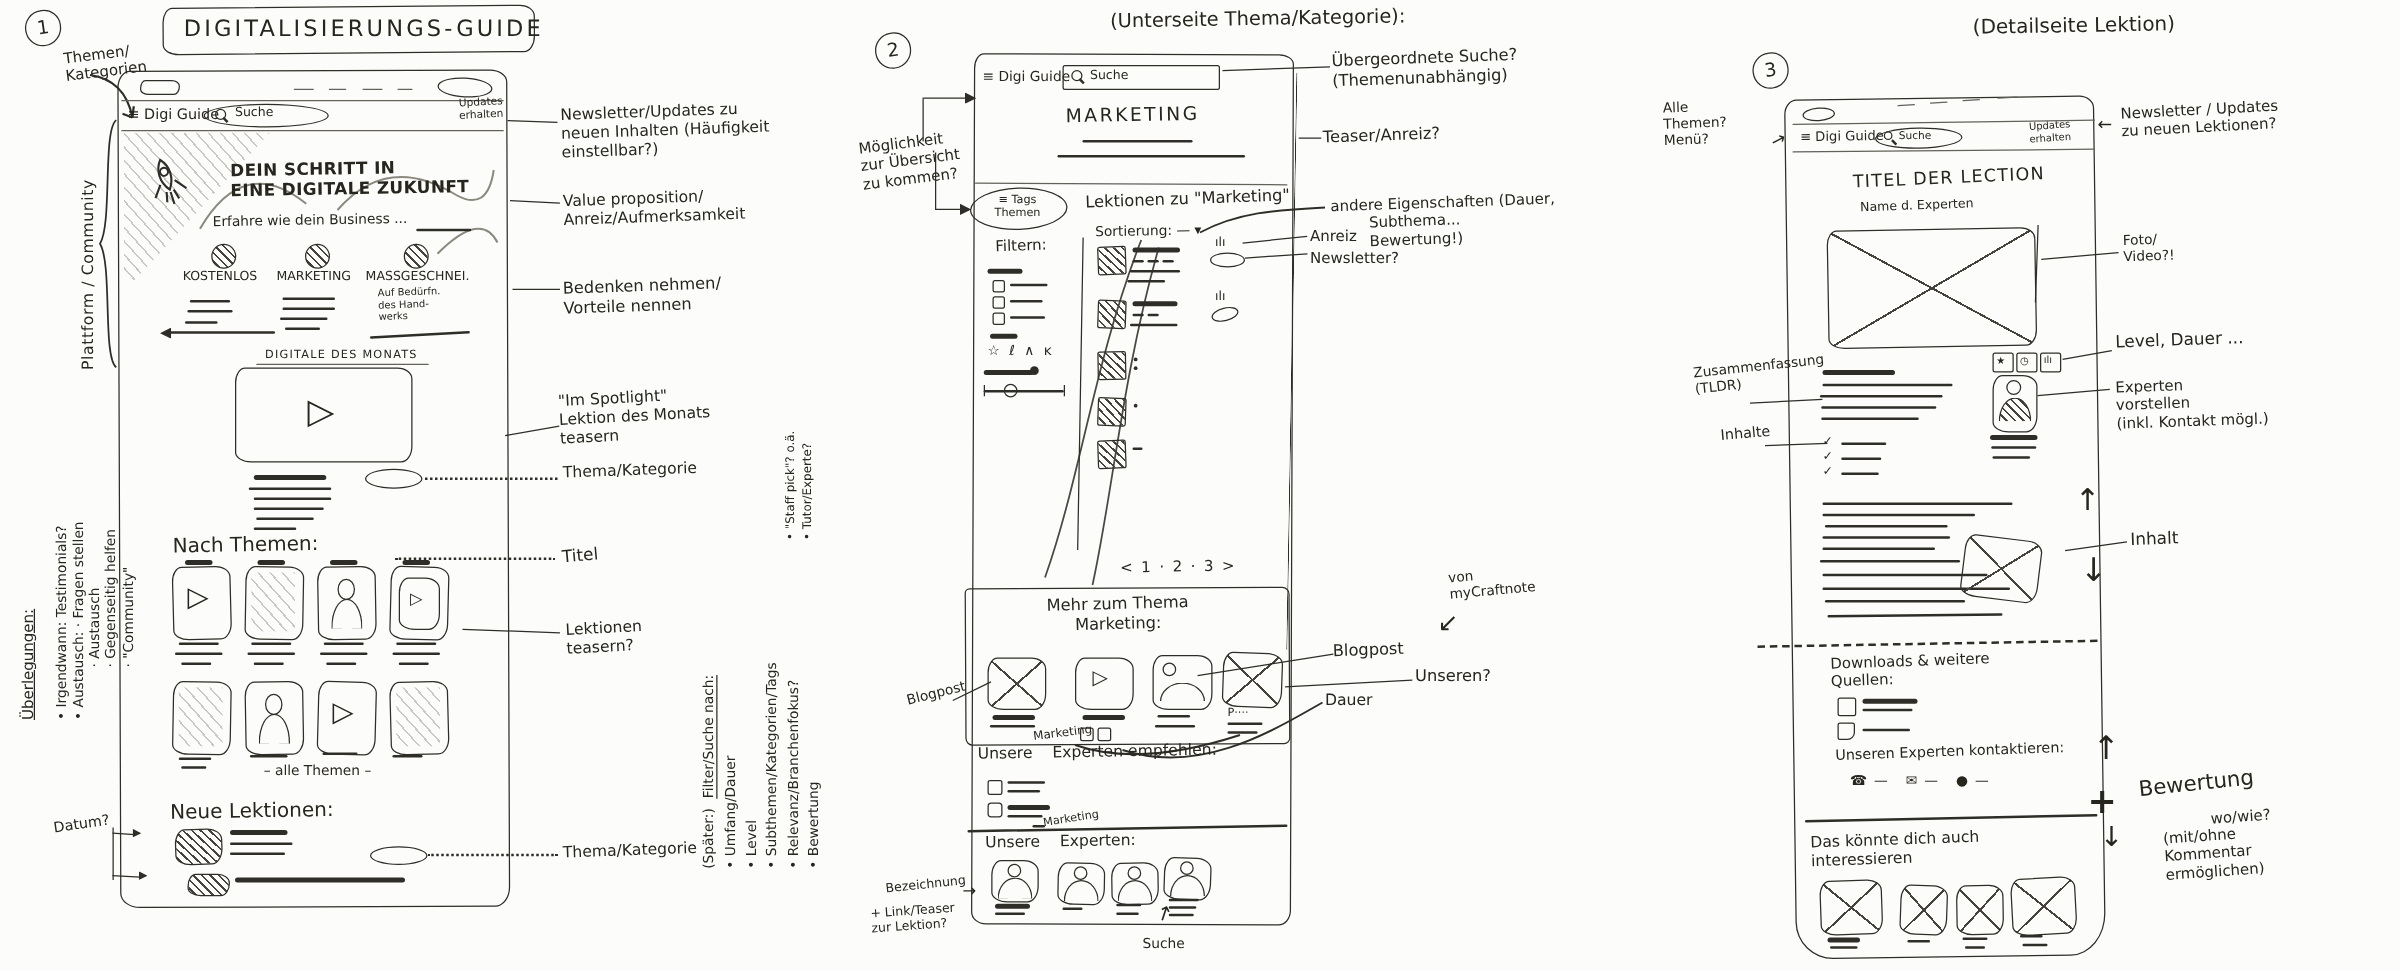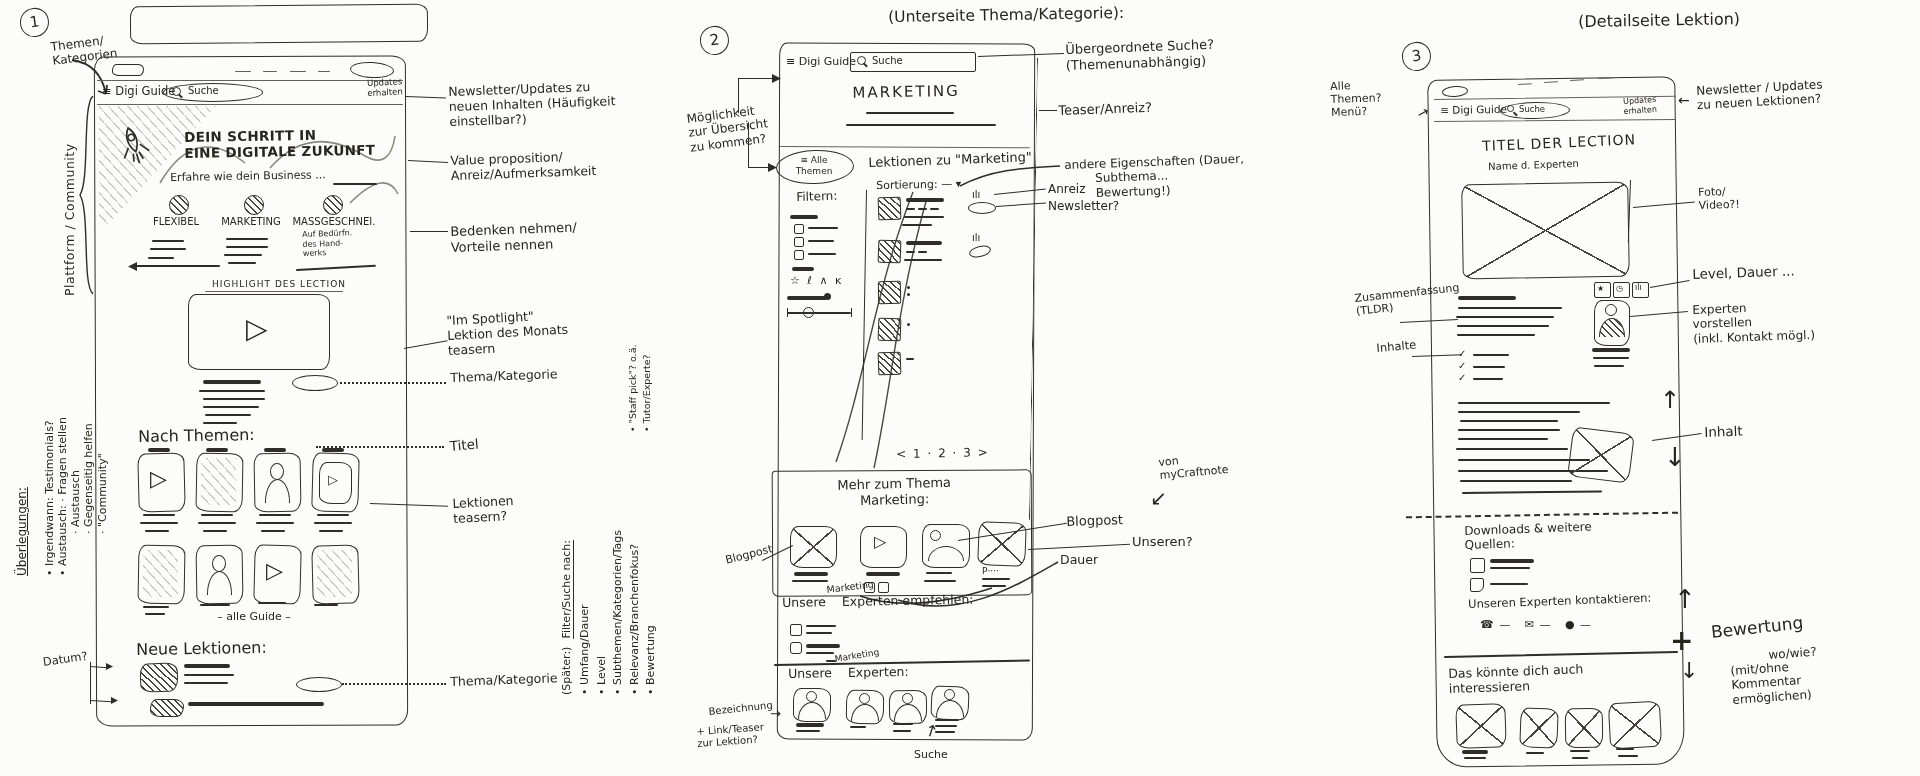--- a/index.html
+++ b/index.html
@@ -36,20 +36,21 @@
   svg.sk{position:absolute;overflow:visible;}
 </style>
 </head>
 <body>
 
 <div id="canvas">
 
   <div class="panel" style="left:0;width:660px">
     <div class="num" style="left:20px;top:8px">1</div>
     <div class="bx" style="left:130px;top:5px;width:296px;height:36px;transform:rotate(-.5deg)"></div>
+    <div class="t" style="left:147px;top:13px;font-size:18px;letter-spacing:2.5px">DIGITALISIERUNGS-GUIDE</div>
     <div class="t" style="left:50px;top:40px;font-size:12px;transform:rotate(-7deg)">Themen/
 Kategorien</div>
     <svg class="sk" style="left:66px;top:56px" width="52" height="46" viewBox="0 0 52 46">
         <path d="M6,4 Q34,8 40,38 M40,38 l-8,-3 M40,38 l1,-9" fill="none" stroke="#2e2d27" stroke-width="1.8"></path>
       </svg>
     <svg class="sk" style="left:78px;top:92px" width="18" height="206" viewBox="0 0 18 100" preserveAspectRatio="none">
         <path d="M15,2 C4,6 12,42 2,50 C12,58 4,94 15,98" fill="none" stroke="#2e2d27" stroke-width="1.4" vector-effect="non-scaling-stroke"></path>
       </svg>
     <div class="t" style="left:62px;top:296px;width:200px;transform:rotate(-90deg);font-size:12.5px;letter-spacing:.5px">Plattform / Community</div>
     <div class="t" style="left:2px;top:576px;width:306px;transform:rotate(-90deg);font-size:11px">
@@ -86,38 +87,38 @@
         <circle cx="18" cy="13" r="3.2" fill="none" stroke="#2e2d27" stroke-width="1.6"></circle>
       </svg>
     <div class="t" style="left:184px;top:129px;font-size:13.5px;font-weight:bold;letter-spacing:.3px;transform:rotate(-1deg)">DEIN SCHRITT IN
 EINE DIGITALE ZUKUNFT</div>
     <div class="t" style="left:170px;top:171px;font-size:11px;transform:rotate(-1deg)">Erfahre wie dein Business ...</div>
     <div class="ln" style="left:333px;top:183px;width:44px"></div>
 
     <div class="ov hx" style="left:169px;top:195px;width:18px;height:18px"></div>
     <div class="ov hx" style="left:244px;top:195px;width:18px;height:18px"></div>
     <div class="ov hx" style="left:323px;top:195px;width:18px;height:18px"></div>
-    <div class="t ctr" style="left:136px;top:216px;width:80px;font-size:10px">FLEXIBEL</div>
+    <div class="t ctr" style="left:136px;top:216px;width:80px;font-size:10px">KOSTENLOS</div>
     <div class="t ctr" style="left:212px;top:216px;width:78px;font-size:10px">MARKETING</div>
     <div class="t ctr" style="left:290px;top:216px;width:88px;font-size:10px">MASSGESCHNEI.</div>
     <div class="ln" style="left:152px;top:240px;width:32px"></div>
     <div class="ln" style="left:150px;top:248px;width:36px"></div>
     <div class="ln" style="left:148px;top:257px;width:26px"></div>
     <div class="ln" style="left:226px;top:238px;width:42px"></div>
     <div class="ln" style="left:226px;top:246px;width:42px"></div>
     <div class="ln" style="left:224px;top:254px;width:38px"></div>
     <div class="ln" style="left:228px;top:262px;width:28px"></div>
     <div class="t" style="left:302px;top:230px;font-size:8px;transform:rotate(-2deg)">Auf Bedürfn.
 des Hand-
 werks</div>
     <div class="ln" style="left:296px;top:269px;width:80px;transform:rotate(-3deg)"></div>
     <div class="ah ahl" style="left:128px;top:262px"></div>
     <div class="ln" style="left:136px;top:265px;width:84px"></div>
 
-    <div class="t" style="left:212px;top:279px;font-size:9px;letter-spacing:1px">HIGHLIGHT DES LECTION</div>
+    <div class="t" style="left:212px;top:279px;font-size:9px;letter-spacing:1px">DIGITALE DES MONATS</div>
     <div class="ln thin" style="left:205px;top:291px;width:138px"></div>
     <div class="bx" style="left:188px;top:294px;width:140px;height:74px"></div>
     <div class="t" style="left:246px;top:312px;font-size:28px">▷</div>
     <div class="ln b" style="left:203px;top:380px;width:58px"></div>
     <div class="ln" style="left:199px;top:390px;width:66px"></div>
     <div class="ov" style="left:292px;top:375px;width:44px;height:14px"></div>
     <div class="dt" style="left:340px;top:382px;width:106px"></div>
     <div class="ln" style="left:203px;top:398px;width:62px"></div>
     <div class="ln" style="left:203px;top:406px;width:56px"></div>
     <div class="ln" style="left:205px;top:414px;width:46px"></div>
@@ -157,21 +158,21 @@
     <span class="person" style="left:202px;top:552px;width:33px;height:44px"></span>
     <div class="bx" style="left:254px;top:545px;width:45px;height:57px;transform:rotate(1.5deg)"></div>
     <div class="t" style="left:266px;top:558px;font-size:22px">▷</div>
     <div class="bx" style="left:312px;top:545px;width:45px;height:57px;transform:rotate(-1.5deg)"></div>
     <div class="hxl" style="left:317px;top:550px;width:35px;height:47px"></div>
     <div class="ln" style="left:143px;top:606px;width:26px"></div>
     <div class="ln" style="left:145px;top:613px;width:20px"></div>
     <div class="ln" style="left:200px;top:604px;width:30px"></div>
     <div class="ln" style="left:258px;top:602px;width:28px"></div>
     <div class="ln" style="left:314px;top:604px;width:24px"></div>
-    <div class="t ctr" style="left:196px;top:610px;width:116px;font-size:11px">– alle Guide –</div>
+    <div class="t ctr" style="left:196px;top:610px;width:116px;font-size:11px">– alle Themen –</div>
 
     <div class="t" style="left:136px;top:640px;font-size:16px;transform:rotate(-1deg)">Neue Lektionen:</div>
     <div class="bx hx" style="left:140px;top:663px;width:36px;height:27px;transform:rotate(-2deg)"></div>
     <div class="ln b" style="left:184px;top:664px;width:46px"></div>
     <div class="ln" style="left:184px;top:674px;width:50px"></div>
     <div class="ln" style="left:184px;top:682px;width:44px"></div>
     <div class="bx hx" style="left:150px;top:699px;width:32px;height:16px"></div>
     <div class="ln b" style="left:188px;top:702px;width:136px"></div>
     <div class="t" style="left:42px;top:656px;font-size:11.5px;transform:rotate(-8deg)">Datum?</div>
     <div class="vr" style="left:90px;top:662px;height:42px"></div>
@@ -235,21 +236,21 @@
     <div class="vr" style="left:88px;top:122px;height:46px"></div>
     <div class="cn" style="left:88px;top:167px;width:24px"></div>
     <div class="ah" style="left:108px;top:163px"></div>
 
     <div class="t ctr" style="left:176px;top:84px;width:140px;font-size:15px;letter-spacing:2px;transform:rotate(-1deg)">MARKETING</div>
     <div class="ln" style="left:206px;top:112px;width:88px"></div>
     <div class="ln" style="left:186px;top:124px;width:150px"></div>
     <div class="ln thin" style="left:120px;top:146px;width:250px;transform:rotate(.3deg)"></div>
 
     <div class="ov" style="left:116px;top:150px;width:76px;height:32px;transform:rotate(-2deg)"></div>
-    <div class="t ctr" style="left:128px;top:155px;width:52px;font-size:9px">≡ Alle
+    <div class="t ctr" style="left:128px;top:155px;width:52px;font-size:9px">≡ Tags
 Themen</div>
     <div class="t" style="left:208px;top:155px;font-size:13px;transform:rotate(-2deg)">Lektionen zu "Marketing"</div>
     <div class="t" style="left:216px;top:179px;font-size:11px;transform:rotate(-1deg)">Sortierung:  —  ▾</div>
 
     <div class="t" style="left:136px;top:190px;font-size:12px;transform:rotate(-2deg)">Filtern:</div>
     <div class="ln b" style="left:130px;top:215px;width:28px"></div>
     <div class="sq" style="left:134px;top:224px;width:8px;height:8px"></div>
     <div class="ln" style="left:148px;top:227px;width:30px"></div>
     <div class="sq" style="left:134px;top:237px;width:8px;height:8px"></div>
     <div class="ln" style="left:148px;top:240px;width:26px"></div>

